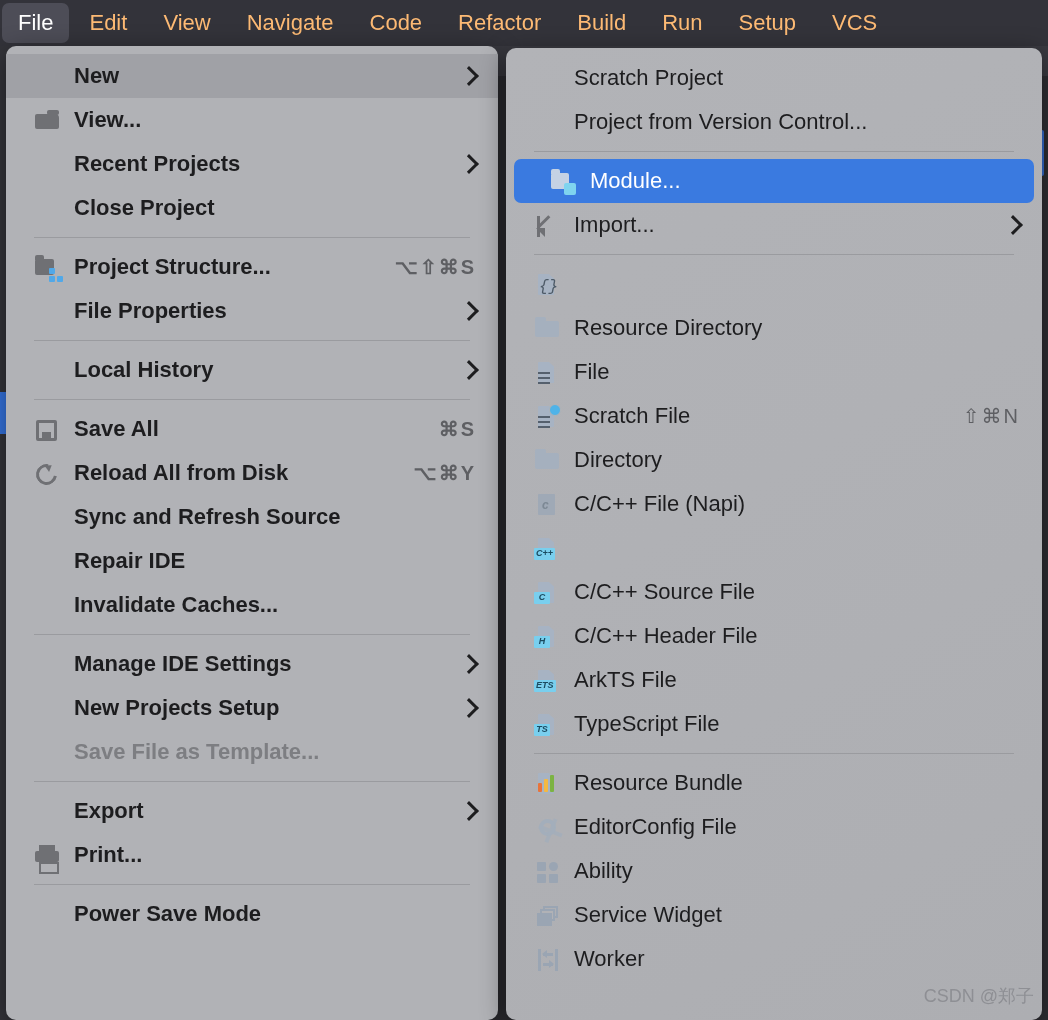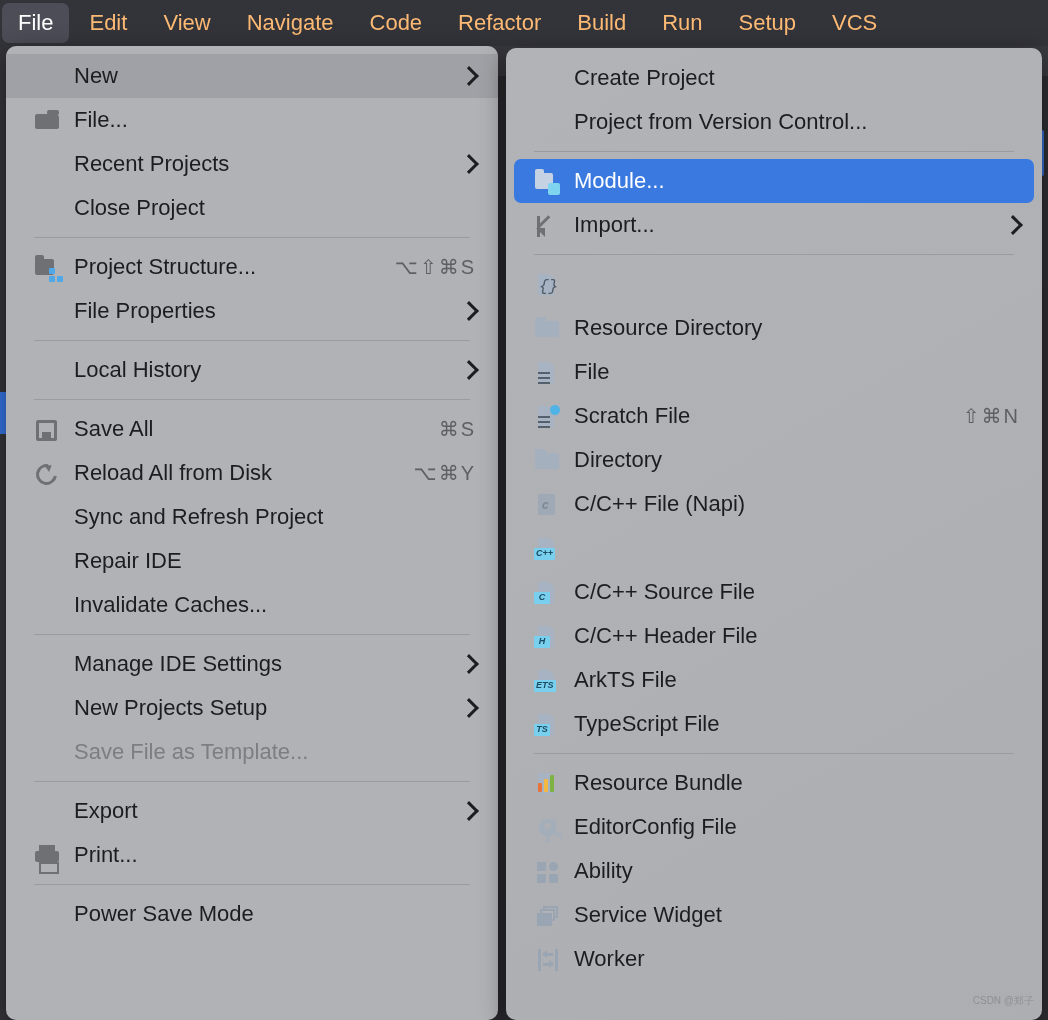--- a/index.html
+++ b/index.html
@@ -90,42 +90,42 @@
   
   .menu {
     position: absolute;
     background: #b1b2b6;
     border-radius: 10px;
     box-shadow: 0 6px 26px rgba(0,0,0,.45);
     z-index: 50;
     padding: 8px 0;
     overflow: hidden;
   }
-  .menu-left  { left: 6px;  top: 46px; width: 492px; height: 974px; }
+  .menu-left  { left: 6px;  top: 46px; width: 492px; height: 974px; font-weight: bold; }
   .menu-right { left: 506px; top: 48px; width: 536px; height: 972px;
                 background: linear-gradient(150deg,#b2b3b7 0%,#b0b1b5 45%,#adaeb2 100%); }
 
   .row {
     position: relative;
     display: flex; align-items: center;
     height: 44px;
     padding: 0 22px 0 28px;
     color: #1d1d1f;
     font-size: 22px;
     white-space: nowrap;
   }
   .row.selected {
     background: #a0a1a6;
   }
   .row.highlight {
     background: #3a7ae0;
     color: #ffffff;
     margin: 0 8px;
     border-radius: 7px;
-    padding-left: 20px;
+    padding-left: 36px;
   }
   .row.disabled { color: #7d7e82; }
   .row .label { flex: 1; }
   .row .accel {
     color: #5e5f63;
     font-size: 20px;
     letter-spacing: 2px;
     margin-left: 26px;
   }
   .chev {
@@ -323,21 +323,21 @@
   .ic-worker i:nth-child(4){ left:5px; top:14px; width:10px; height:3px; }
   .ic-worker i:nth-child(5){ left:4px; top:1px; width:0; height:0; background:none;
     border-right:5px solid #9aa5b3; border-top:4px solid transparent; border-bottom:4px solid transparent; }
   .ic-worker i:nth-child(6){ right:4px; top:11px; width:0; height:0; background:none;
     border-left:5px solid #9aa5b3; border-top:4px solid transparent; border-bottom:4px solid transparent; }
 
   .watermark {
     position: absolute;
     right: 14px; bottom: 12px;
     color: #8e8f94;
-    font-size: 10px;
+    font-size: 18px;
     z-index: 60;
     font-family: "Liberation Sans", sans-serif;
   }
 </style>
 </head>
 <body>
 
 <div id="app">
 
   <div class="ide-bg"></div>
@@ -369,21 +369,21 @@
 
   <div class="menu menu-left" id="file-menu">
       <div class="row selected noicon">
         <span class="label">New</span>
         <span class="chev"></span>
       </div>
       <div class="row">
         <span class="icon">
           <i class="ic-folder-open"></i>
         </span>
-        <span class="label">File...</span>
+        <span class="label">View...</span>
       </div>
       <div class="row noicon">
         <span class="label">Recent Projects</span>
         <span class="chev"></span>
       </div>
       <div class="row noicon">
         <span class="label">Close Project</span>
       </div>
       <div class="sep"></div>
       <div class="row">
@@ -414,21 +414,21 @@
         <span class="accel">⌘S</span>
       </div>
       <div class="row">
         <span class="icon">
           <i class="ic-reload"></i>
         </span>
         <span class="label">Reload All from Disk</span>
         <span class="accel">⌥⌘Y</span>
       </div>
       <div class="row noicon">
-        <span class="label">Sync and Refresh Project</span>
+        <span class="label">Sync and Refresh Source</span>
       </div>
       <div class="row noicon">
         <span class="label">Repair IDE</span>
       </div>
       <div class="row noicon">
         <span class="label">Invalidate Caches...</span>
       </div>
       <div class="sep"></div>
       <div class="row noicon">
         <span class="label">Manage IDE Settings</span>
@@ -453,21 +453,21 @@
         <span class="label">Print...</span>
       </div>
       <div class="sep"></div>
       <div class="row noicon">
         <span class="label">Power Save Mode</span>
       </div>
     </div>
 
   <div class="menu menu-right" id="new-submenu">
       <div class="row noicon">
-        <span class="label">Create Project</span>
+        <span class="label">Scratch Project</span>
       </div>
       <div class="row noicon">
         <span class="label">Project from Version Control...</span>
       </div>
       <div class="sep"></div>
       <div class="row highlight">
         <span class="icon">
           <i class="ic-modfolder"></i>
           <i class="ic-modfolder-sq"></i>
         </span>

